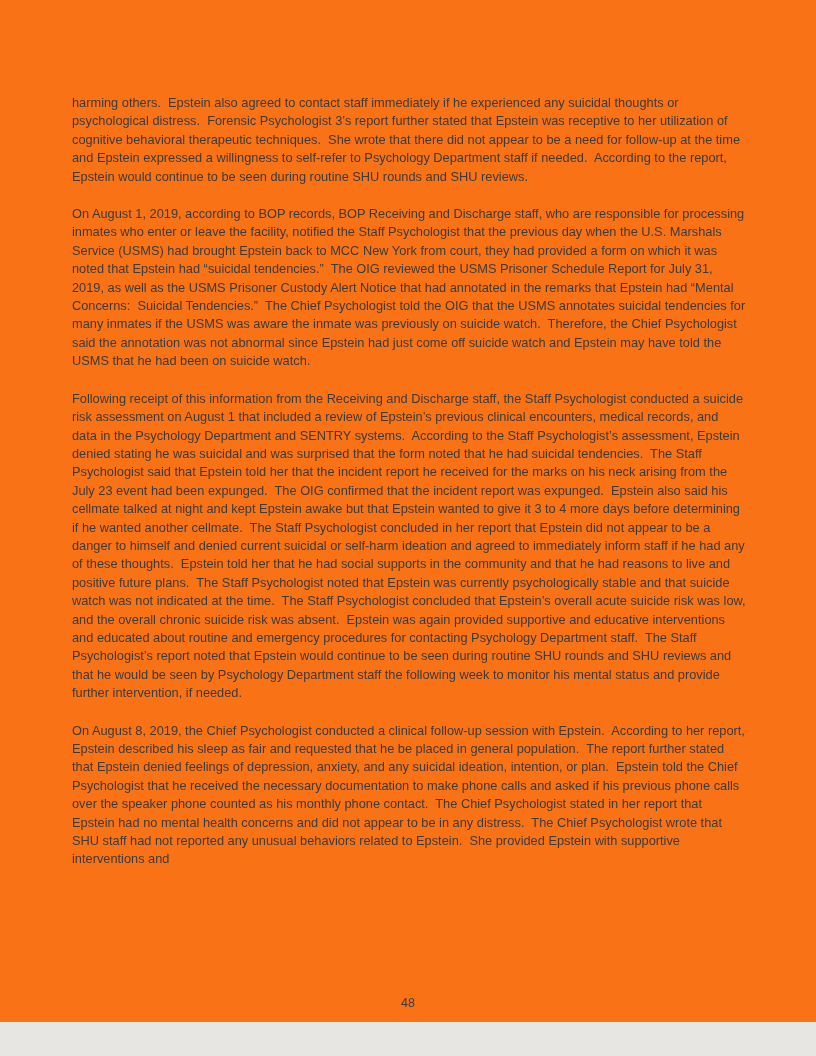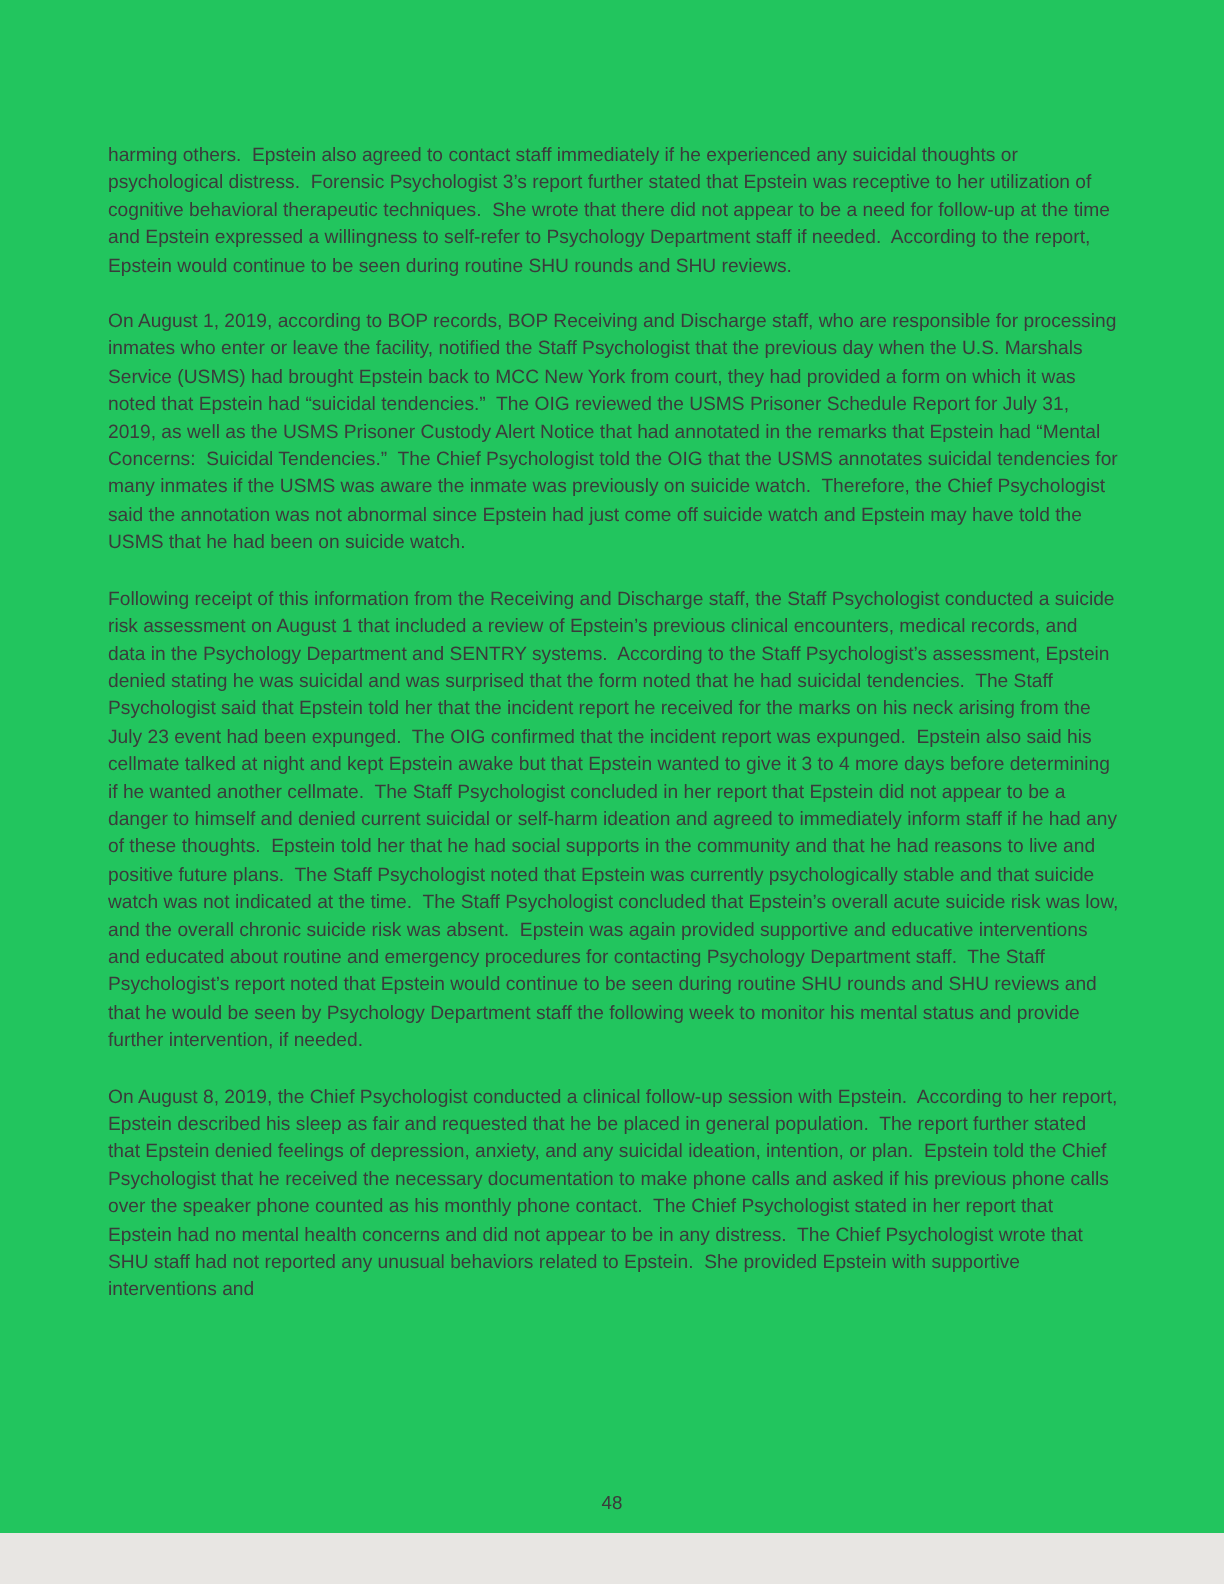--- a/index.html
+++ b/index.html
@@ -4,21 +4,21 @@
 <style>
   html, body {
     margin: 0;
     padding: 0;
     background: #ffffff;
   }
   .page {
     position: relative;
     width: 816px;
     height: 1056px;
-    background: #22c55e;
+    background: #f97316;
     overflow: hidden;
     font-family: "Liberation Sans", sans-serif;
   }
   .content {
     position: absolute;
     top: 94px;
     left: 72px;
     width: 674px;
   }
   .content p {

